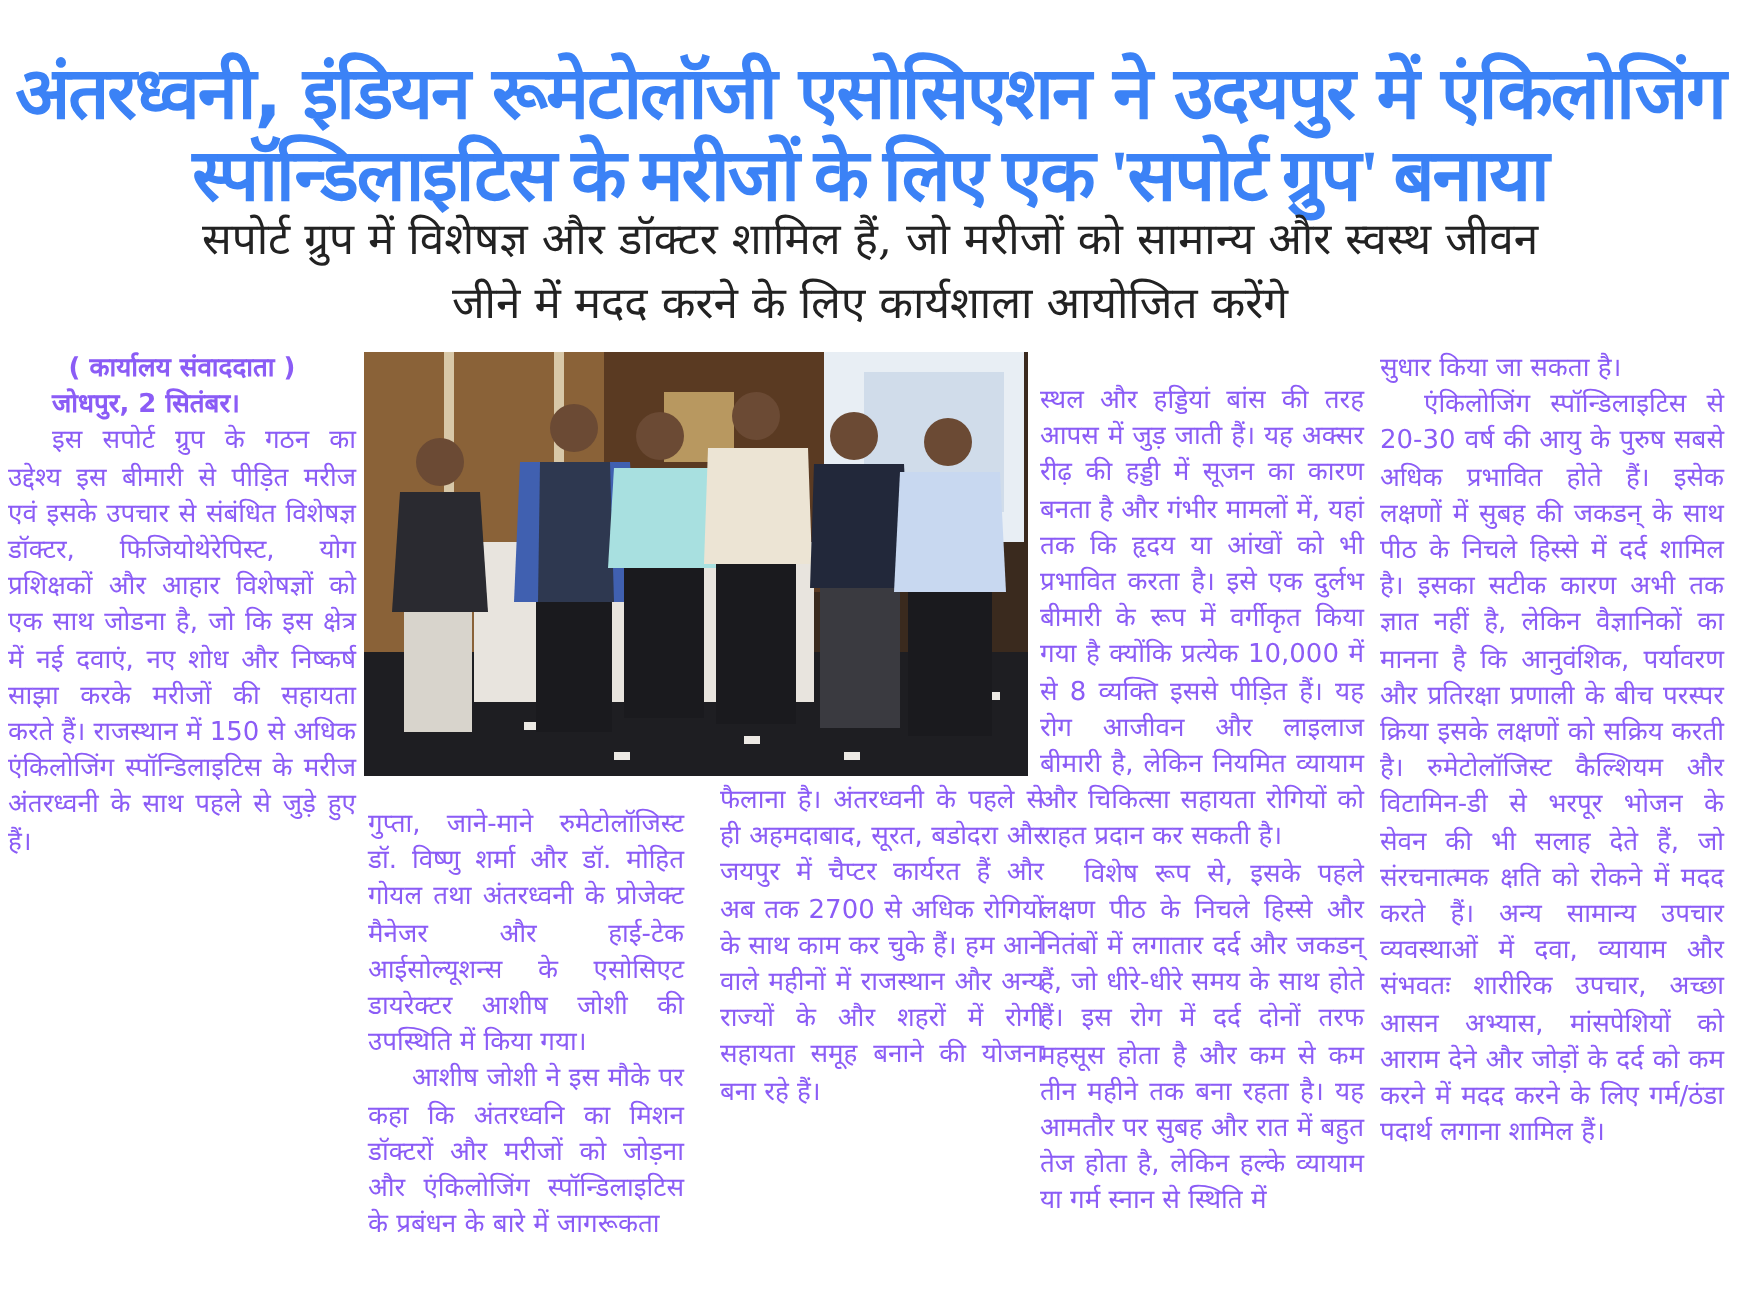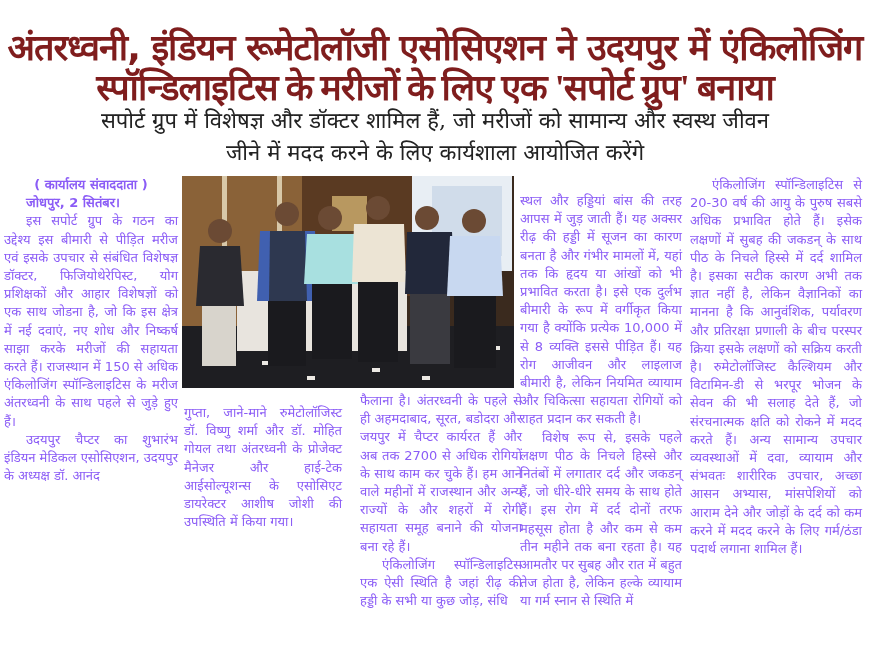--- a/index.html
+++ b/index.html
@@ -1,17 +1,17 @@
 <!DOCTYPE html>
 <html><head>
 <meta charset="utf-8">
 <style>
   html, body { margin: 0; padding: 0; background: #ffffff; }
   body { width: 870px; height: 650px; overflow: hidden; position: relative; font-family: "DejaVu Sans", sans-serif; color: #1a1a1a; }
-  .headline { position: absolute; left: 0; width: 870px; text-align: center; font-weight: bold; color: #7f1d1d; white-space: nowrap; }
+  .headline { position: absolute; left: 0; width: 870px; text-align: center; font-weight: bold; color: #3b82f6; white-space: nowrap; }
   .h1 { top: 28px; font-size: 36px; line-height: 40px; letter-spacing: -1px; }
   .h2 { top: 68px; font-size: 36px; line-height: 40px; letter-spacing: -1px; font-family: Liberation Serif, serif; }
   .sub { position: absolute; left: 0; width: 870px; text-align: center; font-family: "DejaVu Serif", serif; font-size: 22px; line-height: 26px; color: #222; white-space: nowrap; }
   .s1 { top: 108px; }
   .s2 { top: 140px; }
   .col { position: absolute; font-family: "DejaVu Sans", sans-serif; font-size: 13px; line-height: 18.2px; color: #8b5cf6; text-align: justify; }
   .col p { margin: 0; text-indent: 0; }
   .col p.ind { text-indent: 22px; }
   .col .dateline { font-weight: bold; }
   .credit { font-weight: bold; text-align: center; }
@@ -32,21 +32,20 @@
 
 <div>
   <div class="sub s1">सपोर्ट ग्रुप में विशेषज्ञ और डॉक्टर शामिल हैं, जो मरीजों को सामान्य और स्वस्थ जीवन</div>
   <div class="sub s2">जीने में मदद करने के लिए कार्यशाला आयोजित करेंगे</div>
 </div>
 
 <div class="col" id="c1">
   <p class="credit">( कार्यालय संवाददाता )</p>
   <p class="dateline ind">जोधपुर, 2 सितंबर।</p>
   <p class="ind">इस सपोर्ट ग्रुप के गठन का उद्देश्य इस बीमारी से पीड़ित मरीज एवं इसके उपचार से संबंधित विशेषज्ञ डॉक्टर, फिजियोथेरेपिस्ट, योग प्रशिक्षकों और आहार विशेषज्ञों को एक साथ जोडना है, जो कि इस क्षेत्र में नई दवाएं, नए शोध और निष्कर्ष साझा करके मरीजों की सहायता करते हैं। राजस्थान में 150 से अधिक एंकिलोजिंग स्पॉन्डिलाइटिस के मरीज अंतरध्वनी के साथ पहले से जुड़े हुए हैं।</p>
-  <p class="ind">उदयपुर चैप्टर का शुभारंभ इंडियन मेडिकल एसोसिएशन, उदयपुर के अध्यक्ष डॉ. आनंद</p>
 </div>
 
 <div class="photo">
   <svg width="332" height="212" viewBox="0 0 332 212">
     <rect x="0" y="0" width="332" height="212" fill="#3a2a1e"></rect>
     <rect x="0" y="0" width="120" height="150" fill="#8a6238"></rect>
     <rect x="40" y="0" width="5" height="150" fill="#d8c8a8"></rect>
     <rect x="95" y="0" width="5" height="150" fill="#d8c8a8"></rect>
     <rect x="120" y="0" width="110" height="120" fill="#5a3a22"></rect>
     <rect x="150" y="20" width="35" height="35" fill="#b89860"></rect>
@@ -85,27 +84,28 @@
     <rect x="228" y="118" width="40" height="70" fill="#3a3a40"></rect>
 
     <circle cx="292" cy="45" r="12" fill="#6b4a34"></circle>
     <path d="M268 60 h50 l3 60 h-56 z" fill="#c8d8f0"></path>
     <rect x="272" y="120" width="42" height="72" fill="#1a1a1e"></rect>
   </svg>
 </div>
 
 <div class="col" id="c2">
   <p>गुप्ता, जाने-माने रुमेटोलॉजिस्ट डॉ. विष्णु शर्मा और डॉ. मोहित गोयल तथा अंतरध्वनी के प्रोजेक्ट मैनेजर और हाई-टेक आईसोल्यूशन्स के एसोसिएट डायरेक्टर आशीष जोशी की उपस्थिति में किया गया।</p>
+  <p class="ind">आशीष जोशी ने इस मौके पर कहा कि अंतरध्वनि का मिशन डॉक्टरों और मरीजों को जोड़ना और एंकिलोजिंग स्पॉन्डिलाइटिस के प्रबंधन के बारे में जागरूकता</p>
 </div>
 
 <div class="col" id="c3">
   <p>फैलाना है। अंतरध्वनी के पहले से ही अहमदाबाद, सूरत, बडोदरा और जयपुर में चैप्टर कार्यरत हैं और अब तक 2700 से अधिक रोगियों के साथ काम कर चुके हैं। हम आने वाले महीनों में राजस्थान और अन्य राज्यों के और शहरों में रोगी सहायता समूह बनाने की योजना बना रहे हैं।</p>
-  <p class="ind">एंकिलोजिंग स्पॉन्डिलाइटिस एक ऐसी स्थिति है जहां रीढ़ की हड्डी के सभी या कुछ जोड़, संधि</p>
 </div>
 
 <div class="col" id="c4">
   <p>स्थल और हड्डियां बांस की तरह आपस में जुड़ जाती हैं। यह अक्सर रीढ़ की हड्डी में सूजन का कारण बनता है और गंभीर मामलों में, यहां तक कि हृदय या आंखों को भी प्रभावित करता है। इसे एक दुर्लभ बीमारी के रूप में वर्गीकृत किया गया है क्योंकि प्रत्येक 10,000 में से 8 व्यक्ति इससे पीड़ित हैं। यह रोग आजीवन और लाइलाज बीमारी है, लेकिन नियमित व्यायाम और चिकित्सा सहायता रोगियों को राहत प्रदान कर सकती है।</p>
   <p class="ind">विशेष रूप से, इसके पहले लक्षण पीठ के निचले हिस्से और नितंबों में लगातार दर्द और जकडन् हैं, जो धीरे-धीरे समय के साथ होते हैं। इस रोग में दर्द दोनों तरफ महसूस होता है और कम से कम तीन महीने तक बना रहता है। यह आमतौर पर सुबह और रात में बहुत तेज होता है, लेकिन हल्के व्यायाम या गर्म स्नान से स्थिति में</p>
 </div>
 
 <div class="col" id="c5">
+  <p>सुधार किया जा सकता है।</p>
   <p class="ind">एंकिलोजिंग स्पॉन्डिलाइटिस से 20-30 वर्ष की आयु के पुरुष सबसे अधिक प्रभावित होते हैं। इसेक लक्षणों में सुबह की जकडन् के साथ पीठ के निचले हिस्से में दर्द शामिल है। इसका सटीक कारण अभी तक ज्ञात नहीं है, लेकिन वैज्ञानिकों का मानना है कि आनुवंशिक, पर्यावरण और प्रतिरक्षा प्रणाली के बीच परस्पर क्रिया इसके लक्षणों को सक्रिय करती है। रुमेटोलॉजिस्ट कैल्शियम और विटामिन-डी से भरपूर भोजन के सेवन की भी सलाह देते हैं, जो संरचनात्मक क्षति को रोकने में मदद करते हैं। अन्य सामान्य उपचार व्यवस्थाओं में दवा, व्यायाम और संभवतः शारीरिक उपचार, अच्छा आसन अभ्यास, मांसपेशियों को आराम देने और जोड़ों के दर्द को कम करने में मदद करने के लिए गर्म/ठंडा पदार्थ लगाना शामिल हैं।</p>
 </div>
 
 </body></html>

